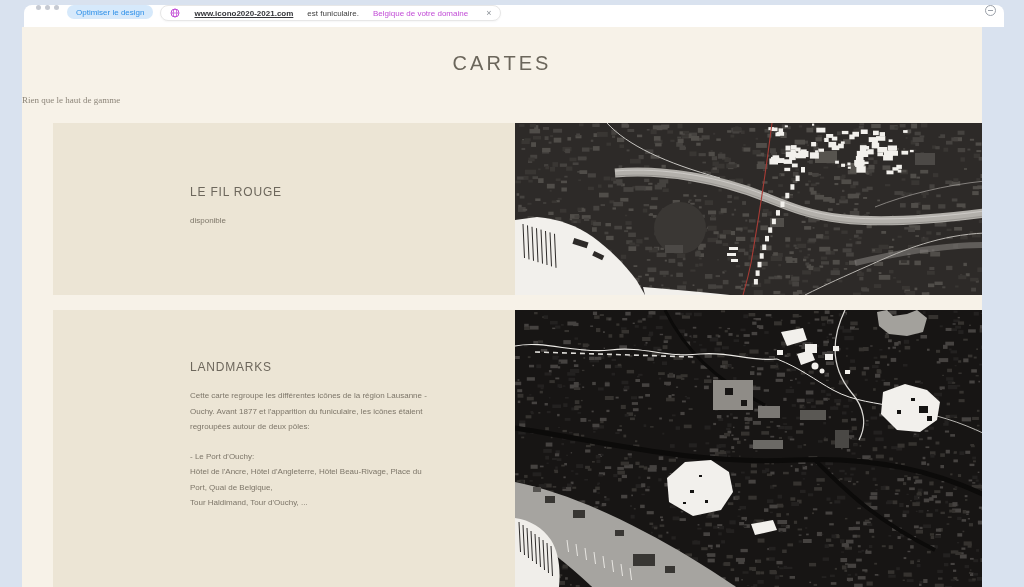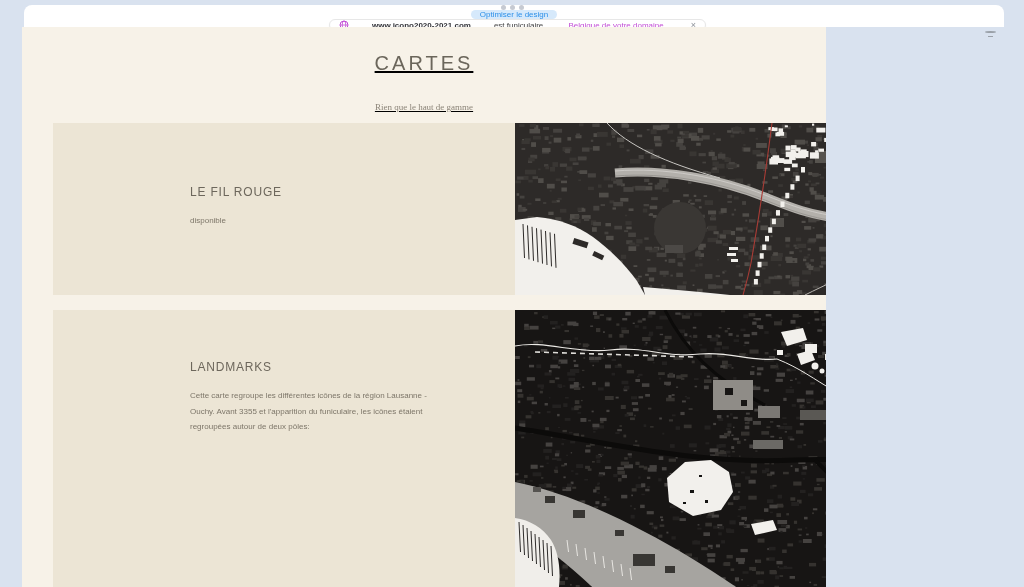--- a/index.html
+++ b/index.html
@@ -7,40 +7,40 @@
     --pillbg:#d6e9fb; --pilltxt:#2e90e8; --purple:#c14bd6; --dark:#3f3f3f;
     --heading:#6b665b; --body:#7d7669; --map1bg:#2d2a28; --map2bg:#171514;
     --red:#a83c36; --white:#f2f0ec; --lakegray:#a6a4a0;
   }
   *{margin:0;padding:0;box-sizing:border-box;}
   html,body{width:1024px;height:587px;overflow:hidden;}
   body{background:var(--outer);font-family:"Liberation Sans",sans-serif;position:relative;}
 
   
   .topbar{position:absolute;left:24px;top:5px;width:980px;height:22px;background:var(--topbar);
-    border-radius:8px 8px 0 0;display:flex;align-items:center;padding:0 8px;flex-direction:column;}
+    border-radius:8px 8px 0 0;display:flex;align-items:flex-start;padding:0 8px;}
   .dots{display:flex;gap:4px;margin:0 8px 0 4px;}
   .dot{width:5px;height:5px;border-radius:50%;background:#c6cad2;}
   .opt-pill{background:var(--pillbg);color:var(--pilltxt);font-size:8px;border:none;
     border-radius:8px;height:14px;padding:0 9px;display:flex;align-items:center;cursor:pointer;
     font-family:"Liberation Sans",sans-serif;}
   .domain-pill{margin-left:7px;background:#fff;border:1px solid #e7e7e7;border-radius:9px;
-    height:16px;display:flex;align-items:center;gap:23px;padding:0 9px;font-size:8px;color:var(--dark);
+    height:16px;display:flex;align-items:center;gap:14px;padding:0 9px;font-size:8px;color:var(--dark);
     box-shadow:0 1px 2px rgba(0,0,0,.04);}
   .domain-url{color:#34353a;font-weight:bold;text-decoration:underline;cursor:pointer;}
   .domain-link{color:var(--purple);cursor:pointer;}
   .close-x{color:#8b9097;font-size:9px;margin-left:4px;cursor:pointer;line-height:1;}
   .zoom-out{margin-left:auto;width:11px;height:11px;border:1px solid #9aa0a8;border-radius:50%;
     position:relative;cursor:pointer;}
   .zoom-out::after{content:"";position:absolute;left:2px;right:2px;top:4px;height:1px;background:#9aa0a8;}
 
   
-  .canvas{position:absolute;left:22px;top:27px;width:804px;height:560px;background:var(--canvas);overflow:hidden;text-decoration:underline;}
+  .canvas{position:absolute;left:22px;top:27px;width:960px;height:560px;background:var(--canvas);overflow:hidden;}
   .site-title{margin-top:25px;text-align:center;font-size:20px;letter-spacing:3px;color:var(--heading);font-weight:400;}
-  .site-sub{margin-top:27px;text-align:center;font-size:9px;color:#8c8579;font-family:"Liberation Serif",serif;}
+  .site-sub{margin-top:20px;font-size:9px;color:#8c8579;font-family:"Liberation Serif",serif;}
 
   .card{position:absolute;left:31px;width:932px;background:var(--card);}
   .card1{top:96px;height:172px;}
   .card2{top:283px;height:330px;}
   .card .map{position:absolute;right:0;top:0;height:100%;width:470px;display:block;}
   .txt{position:absolute;left:137px;width:330px;color:var(--body);}
   .sec-h{font-size:12px;letter-spacing:.8px;color:#6d675c;font-weight:400;}
   .sec-p{font-size:8px;line-height:15.5px;white-space:pre-line;margin-top:14px;}
   .txt1{top:62px;}
   .txt2{top:50px;}
@@ -1067,22 +1067,26 @@
       <rect x="78" y="130" width="11" height="5" fill="#2d2a28" transform="rotate(25 83 132)"></rect>
 
       <path d="M 257,0 C 250,55 243,100 236,140 C 233,155 230,165 228,172" fill="none" stroke="#a83c36" stroke-width="1.1"></path>
     </svg>
   </div>
 
   <div class="card card2">
     <div class="txt txt2">
       <div class="sec-h">LANDMARKS</div>
       <p class="sec-p">Cette carte regroupe les différentes icônes de la région Lausanne -
-Ouchy. Avant 3355 et l'apparition du funiculaire, les icônes étaient
+Ouchy. Avant 1877 et l'apparition du funiculaire, les icônes étaient
 regroupées autour de deux pôles:</p>
+      <p class="sec-p">- Le Port d'Ouchy:
+Hôtel de l'Ancre, Hôtel d'Angleterre, Hôtel Beau-Rivage, Place du
+Port, Quai de Belgique,
+Tour Haldimand, Tour d'Ouchy, ...</p>
 
     </div>
     <svg class="map" id="map2" viewBox="0 0 470 330" preserveAspectRatio="none">
       <rect x="0" y="0" width="470" height="330" fill="#171514"></rect>
       <g id="m2-speckles">
           <rect x="169.3" y="23.3" width="3.1" height="2.9" fill="#454240"></rect>
           <rect x="42.9" y="116.9" width="2.2" height="1.2" fill="#232120"></rect>
           <rect x="356.9" y="96.1" width="3.9" height="3.2" fill="#35322f"></rect>
           <rect x="271.3" y="203.1" width="2.7" height="2.3" fill="#35322f"></rect>
           <rect x="308.2" y="111.9" width="2.9" height="2.5" fill="#232120"></rect>

